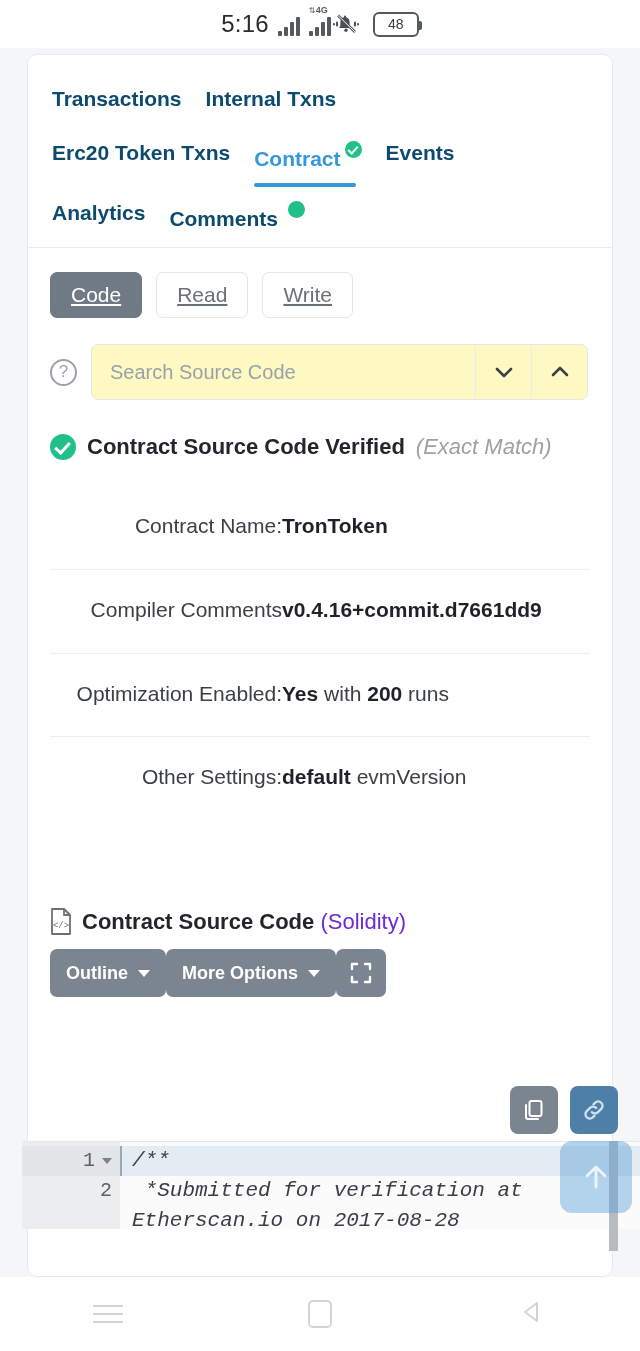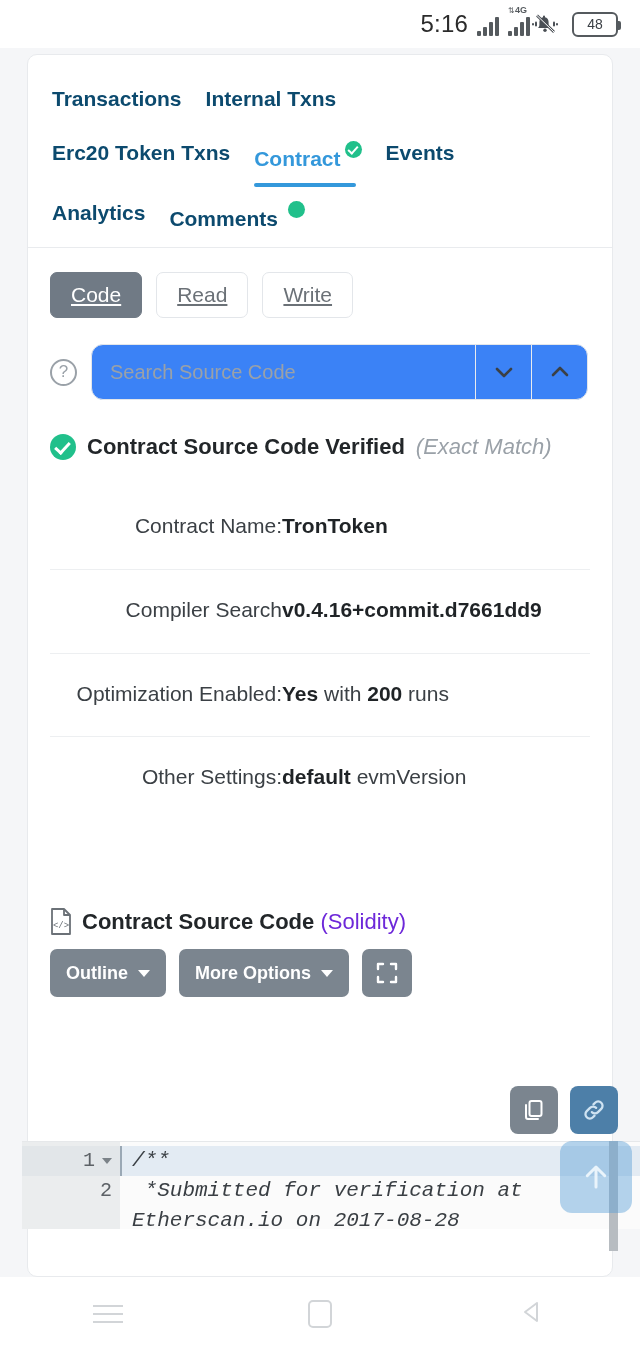--- a/index.html
+++ b/index.html
@@ -8,21 +8,21 @@
     font-family: "Liberation Sans", sans-serif;
     background: #ffffff;
     overflow: hidden;
   }
   .screen { position: relative; width: 640px; height: 1351px; background: #f5f6f8; }
 
   
   .statusbar {
     position: absolute; top: 0; left: 0; width: 640px; height: 48px;
     background: #ffffff;
-    display: flex; align-items: center; justify-content: flex-end;
+    display: flex; align-items: center; justify-content: center;
     padding: 0 22px;
   }
   .sb-left { display: flex; align-items: flex-end; gap: 9px; }
   .sb-time { font-size: 24px; color: #2b2b2b; letter-spacing: .2px; line-height: 1; }
   .bars { display: flex; align-items: flex-end; gap: 2px; height: 20px; }
   .bars i { display: block; width: 4px; background: #555a5e; border-radius: 1px; }
   .bars i:nth-child(1) { height: 5px; }
   .bars i:nth-child(2) { height: 9px; }
   .bars i:nth-child(3) { height: 14px; }
   .bars i:nth-child(4) { height: 19px; }
@@ -86,21 +86,21 @@
 
   
   .searchrow { display: flex; align-items: center; padding: 26px 0 0 22px; }
   .help-icon {
     width: 27px; height: 27px; border-radius: 50%; border: 2px solid #9aa1a8;
     color: #9aa1a8; font-size: 17px; display: flex; align-items: center;
     justify-content: center; margin-right: 14px; flex: none;
   }
   .searchbox {
     flex: 1; display: flex; height: 56px; border: 1px solid #e3e6ea;
-    border-radius: 12px; overflow: hidden; margin-right: 24px; background: #3b82f6;
+    border-radius: 7px; overflow: hidden; margin-right: 24px; background: #fef9c3;
   }
   .search-input {
     flex: 1; border: 0; outline: 0; padding: 0 18px; font-size: 20px;
     color: #333; font-family: "Liberation Sans", sans-serif; background: transparent;
   }
   .search-input::placeholder { color: #9aa1a8; }
   .chevbtn {
     width: 56px; display: flex; align-items: center; justify-content: center;
     border-left: 1px solid #e9ebee; color: #4a4f55;
   }
@@ -129,21 +129,21 @@
   .ilabel { width: 232px; font-size: 21px; color: #3b4045; line-height: 1.75; flex: none; }
   .ival { font-size: 21px; color: #3b4045; line-height: 1.75; }
   .ival b { color: #1f2326; }
 
   
   .srchead { display: flex; align-items: center; gap: 10px; padding: 88px 0 0 22px; }
   .file-icon { width: 22px; height: 27px; flex: none; }
   .srctitle { font-size: 22px; font-weight: bold; color: #222629; }
   .srctitle .paren { font-weight: normal; color: #6d28d9; }
 
-  .srcbtns { display: flex; gap: 13px; padding: 14px 0 0 22px; }
+  .srcbtns { display: flex; padding: 14px 0 0 22px; }
   .gbtn {
     background: #7b858f; color: #ffffff; font-size: 18px; font-weight: bold;
     border-radius: 7px; padding: 13px 16px; display: flex; align-items: center; gap: 10px;
   }
   .gbtn.sq { padding: 13px 14px; }
   .caret { width: 0; height: 0; border-left: 6px solid transparent;
            border-right: 6px solid transparent; border-top: 7px solid #ffffff; }
 
   
   .fabs { position: absolute; right: 22px; top: 1086px; display: flex; gap: 12px; z-index: 5; }
@@ -284,21 +284,21 @@
       <span class="v-strong">Contract Source Code Verified</span>
       <span class="v-muted">(Exact Match)</span>
     </div>
 
     <div class="info">
       <div class="irow">
         <div class="ilabel">Contract Name:</div>
         <div class="ival"><b>TronToken</b></div>
       </div>
       <div class="irow">
-        <div class="ilabel">Compiler Search</div>
+        <div class="ilabel">Compiler Comments</div>
         <div class="ival"><b>v0.4.16+commit.d7661dd9</b></div>
       </div>
       <div class="irow">
         <div class="ilabel">Optimization Enabled:</div>
         <div class="ival"><b>Yes</b><span> with </span><b>200</b><span> runs</span></div>
       </div>
       <div class="irow">
         <div class="ilabel">Other Settings:</div>
         <div class="ival"><b>default</b><span> evmVersion</span></div>
       </div>

